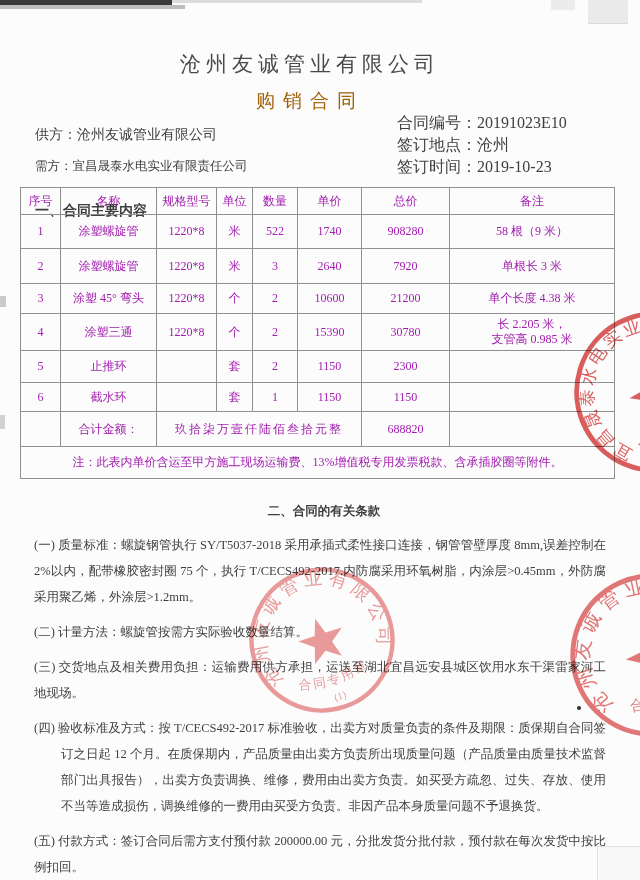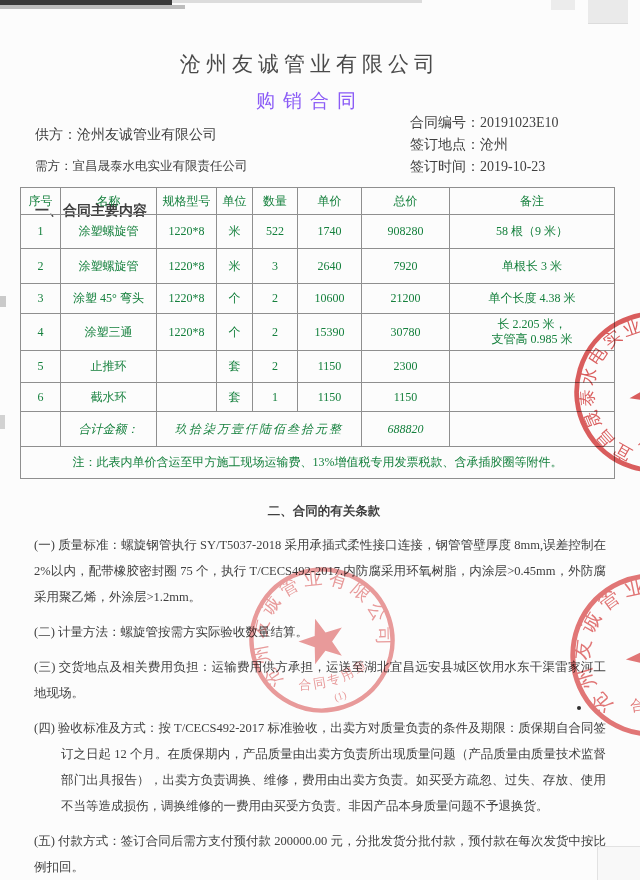--- a/index.html
+++ b/index.html
@@ -16,34 +16,34 @@
   .scan-box-1{position:absolute;top:0;left:551px;width:24px;height:10px;background:#ececec;}
   .scan-box-2{position:absolute;top:0;left:588px;width:40px;height:23px;background:#eaeaea;border-bottom:1px solid #dcdcdc;}
   .scan-box-br{position:absolute;left:597px;top:846px;width:42px;height:33px;border:1px solid #e2e2e2;background:#f8f8f8;}
   .smudge-1{position:absolute;left:0;top:296px;width:6px;height:11px;background:#cacaca;}
   .smudge-2{position:absolute;left:0;top:415px;width:5px;height:14px;background:#d2d2d2;}
   .speck{position:absolute;left:577px;top:706px;width:4px;height:4px;border-radius:50%;background:#2f2f2f;}
 
   .doc-title{position:absolute;top:50px;left:0;width:620px;text-align:center;
     font-size:21px;letter-spacing:5px;color:#4a4a4a;}
   .doc-subtitle{position:absolute;top:88px;left:0;width:620px;text-align:center;
-    font-size:19px;letter-spacing:8px;color:#8b5cf6;}
+    font-size:19px;letter-spacing:8px;color:#a16207;}
 
   .party-supplier{position:absolute;top:126px;left:35px;font-size:14px;}
   .party-buyer{position:absolute;top:152px;left:35px;font-size:12.5px;margin-top:6px;}
-  .meta-block{position:absolute;top:112px;left:410px;font-size:14px;line-height:22px;}
+  .meta-block{position:absolute;top:112px;left:397px;font-size:16px;line-height:22px;}
   .meta-line{white-space:nowrap;}
   .section1-title{position:absolute;top:170px;left:35px;font-size:14px;font-weight:600;margin-top:32px;}
 
   .content{position:absolute;top:187px;left:20px;width:594px;}
-  table.main{border-collapse:collapse;width:594px;table-layout:fixed;font-size:12px;color:#15803d;}
+  table.main{border-collapse:collapse;width:594px;table-layout:fixed;font-size:12px;color:#a21caf;}
   table.main td,table.main th{border:1px solid #8f8f8f;text-align:center;vertical-align:middle;
     font-weight:normal;padding:1px 2px;overflow:hidden;}
   .rh{height:27px;} .r1{height:34px;} .r2{height:35px;} .r3{height:30px;}
-  .r4{height:37px;} .r5{height:32px;} .r6{height:29px;} .rt{height:35px;font-style:italic;} .rn{height:32px;}
+  .r4{height:37px;} .r5{height:32px;} .r6{height:29px;} .rt{height:35px;} .rn{height:32px;}
   td.remark{white-space:pre-line;line-height:15px;}
   td.note-cell{text-align:left;padding-left:6px;font-size:12px;}
   td.words{letter-spacing:2px;}
 
   .attachment-line{margin:16px 0 0 14px;font-size:12.5px;}
   .section2-title{margin:24px 0 0 14px;font-size:12.5px;font-weight:600;text-align:center;}
   .clauses{margin:12px 0 0 14px;width:572px;}
   .clause{margin:0 0 9px 0;font-size:12.5px;line-height:26px;text-align:justify;}
   .clause.hang{padding-left:27px;text-indent:-27px;}
 

